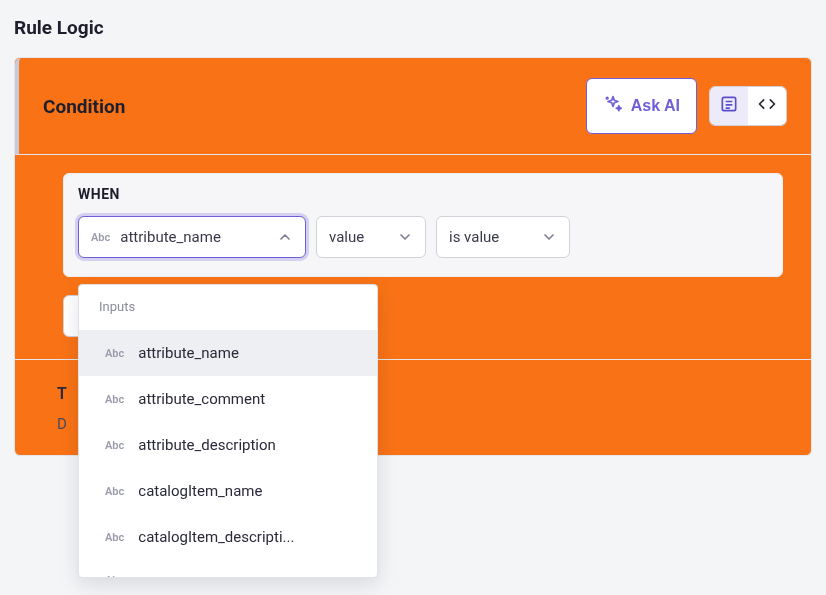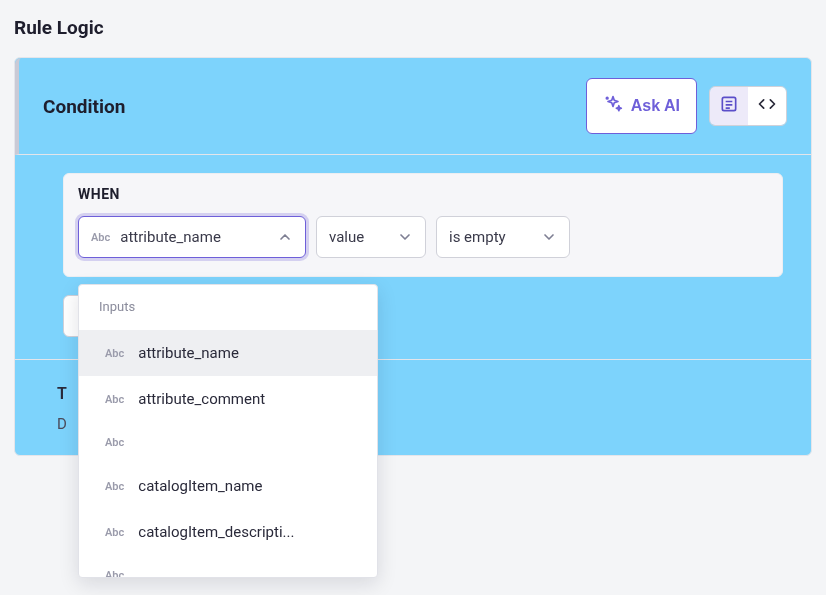--- a/index.html
+++ b/index.html
@@ -33,21 +33,21 @@
     background: #fff;
     border-radius: 6px;
     padding: 8px 16px;
     font-size: 15px;
     font-weight: 500;
     color: #1e1e2d;
     cursor: pointer;
     height: 38px;
   }
   .card {
-    background: #7dd3fc;
+    background: #f97316;
     border: 1px solid #e4e5ea;
     border-radius: 6px;
     overflow: visible;
   }
   .card-header {
     display: flex;
     align-items: center;
     justify-content: space-between;
     padding: 20px 24px;
     border-bottom: 1px solid #e4e5ea;
@@ -273,21 +273,21 @@
           </div>
           <div class="select" style="min-width:110px;">
             <span style="flex:1;">value</span>
             <span class="chevron">
               <svg width="16" height="16" viewBox="0 0 24 24" fill="none" stroke="currentColor" stroke-width="2.5" stroke-linecap="round" stroke-linejoin="round">
                   <polyline points="6 9 12 15 18 9"></polyline>
                 </svg>
             </span>
           </div>
           <div class="select" style="min-width:134px;">
-            <span style="flex:1;">is empty</span>
+            <span style="flex:1;">is value</span>
             <span class="chevron">
               <svg width="16" height="16" viewBox="0 0 24 24" fill="none" stroke="currentColor" stroke-width="2.5" stroke-linecap="round" stroke-linejoin="round">
                   <polyline points="6 9 12 15 18 9"></polyline>
                 </svg>
             </span>
           </div>
         </div>
 
         <div class="dropdown">
           <div class="dropdown-inner">
@@ -296,20 +296,21 @@
                 <div class="dropdown-item selected">
                   <span class="abc-badge">Abc</span>
                   <span class="label">attribute_name</span>
                 </div>
                 <div class="dropdown-item">
                   <span class="abc-badge">Abc</span>
                   <span class="label">attribute_comment</span>
                 </div>
                 <div class="dropdown-item">
                   <span class="abc-badge">Abc</span>
+                  <span class="label">attribute_description</span>
                 </div>
                 <div class="dropdown-item">
                   <span class="abc-badge">Abc</span>
                   <span class="label">catalogItem_name</span>
                 </div>
                 <div class="dropdown-item">
                   <span class="abc-badge">Abc</span>
                   <span class="label">catalogItem_descripti...</span>
                 </div>
                 <div class="dropdown-item">

